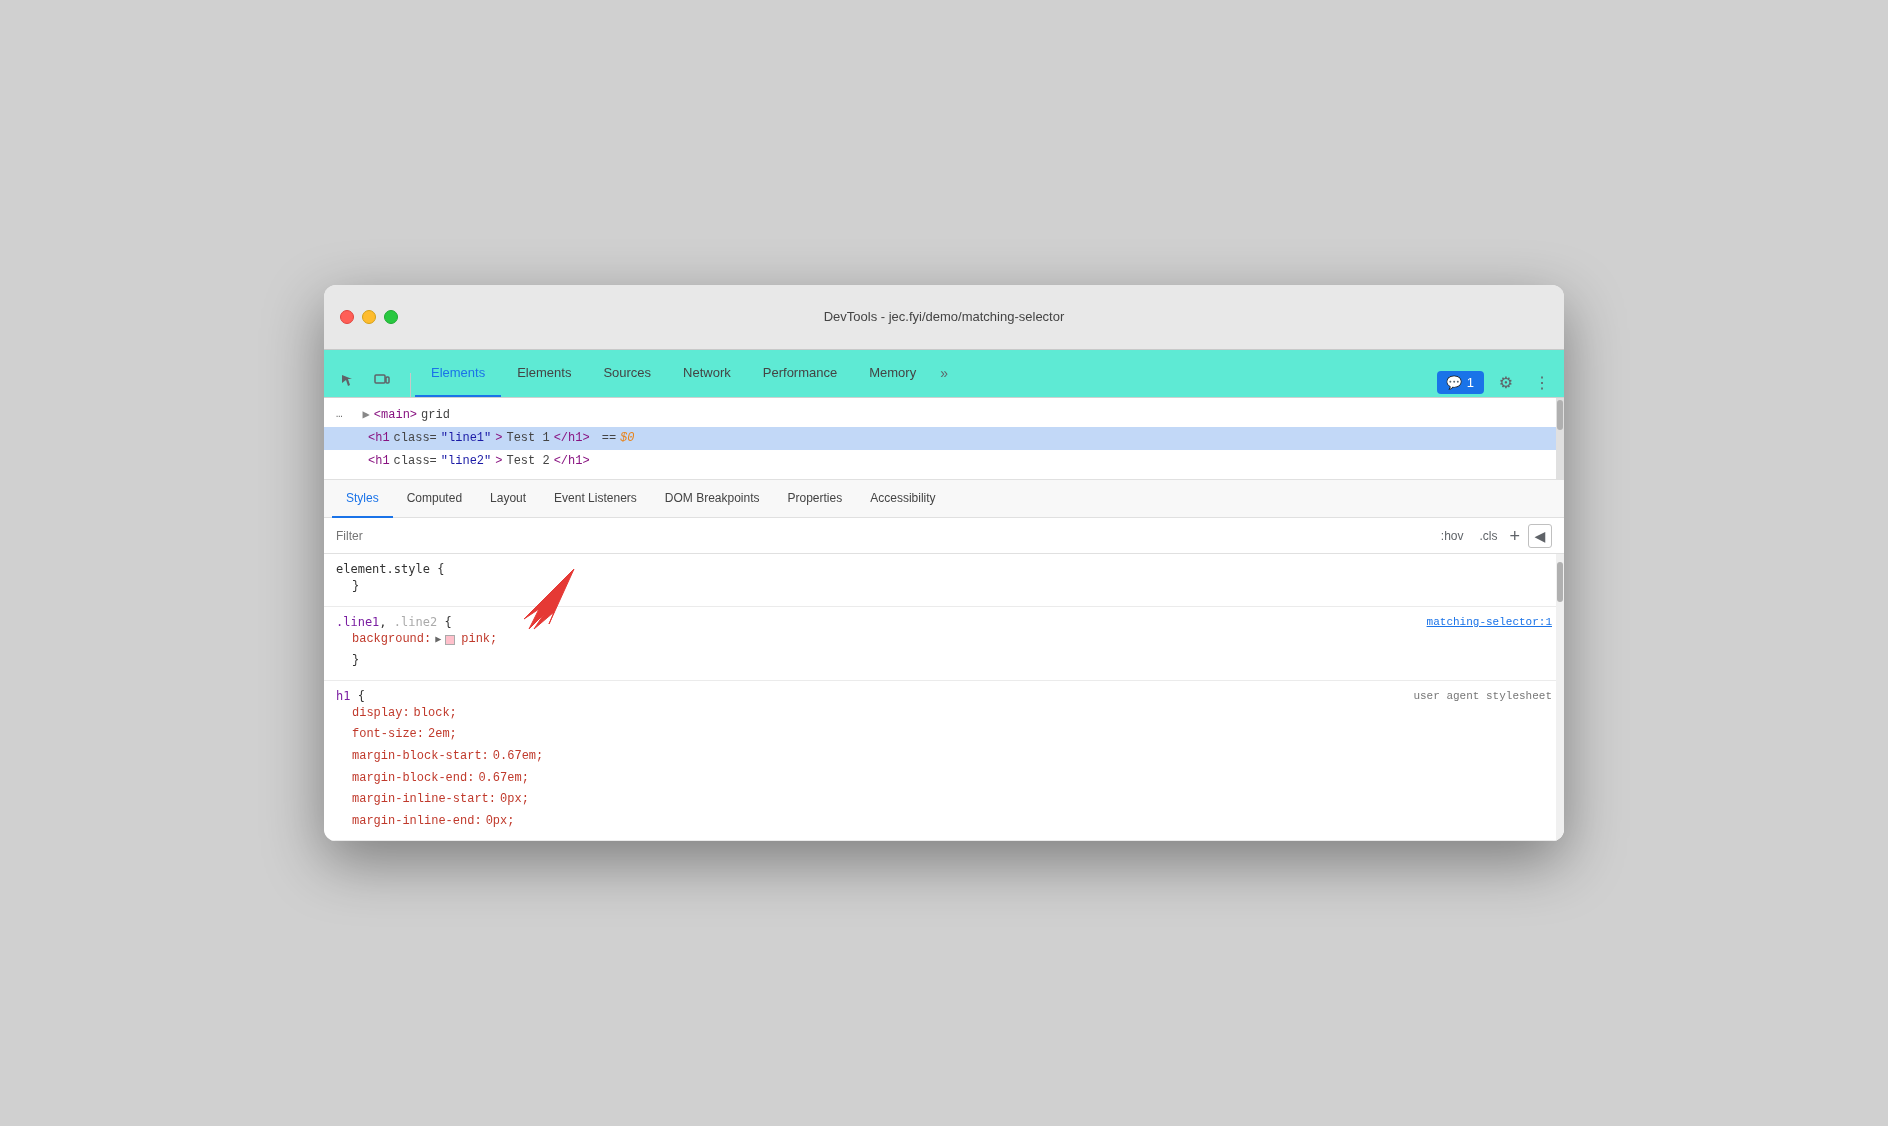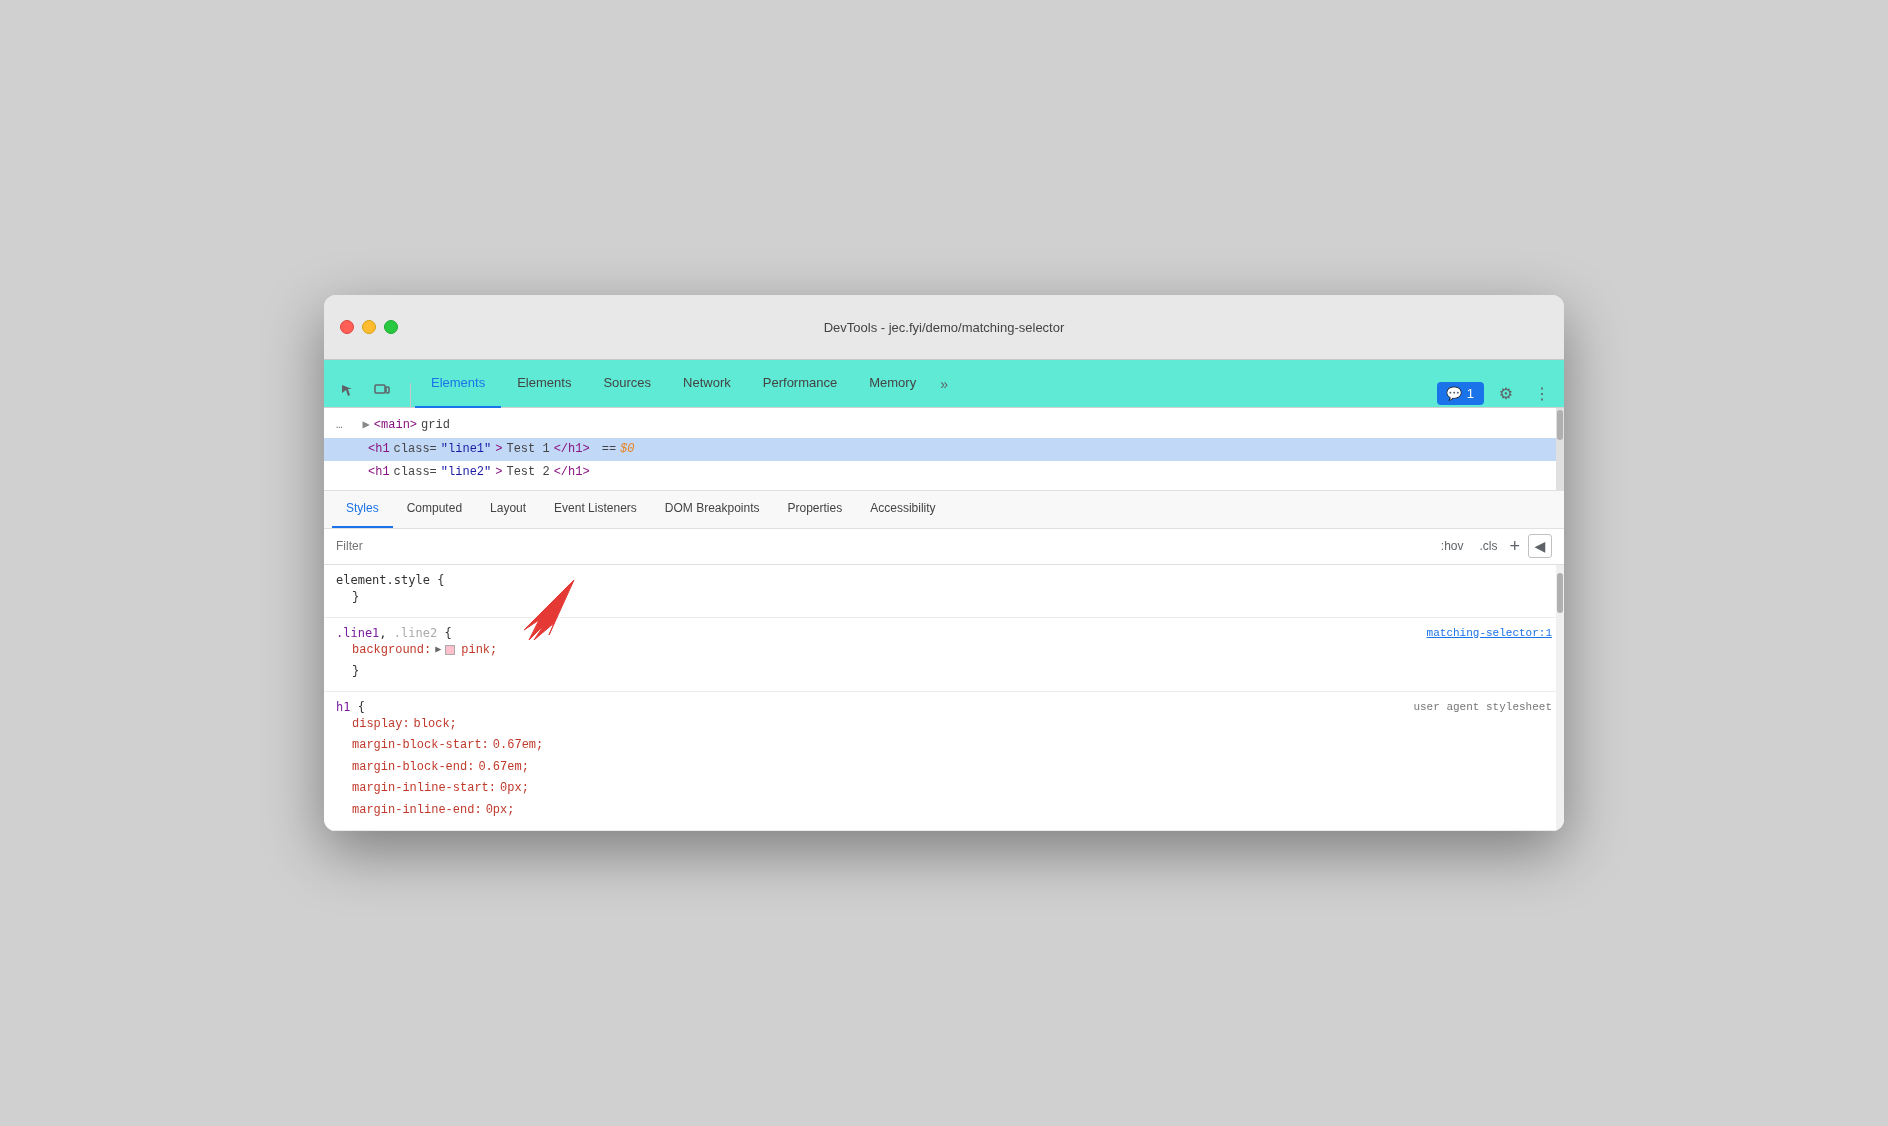--- a/index.html
+++ b/index.html
@@ -513,20 +513,24 @@
             <span style="color:#333;"> {</span>
           </span>
           <span class="style-source italic">user agent stylesheet</span>
         </div>
 
         <div class="style-prop-line">
           <span class="prop-name">display:</span>
           <span class="prop-value">block;</span>
         </div>
 
+        <div class="style-prop-line">
+          <span class="prop-name">font-size:</span>
+          <span class="prop-value">2em;</span>
+        </div>
 
         <div class="style-prop-line">
           <span class="prop-name">margin-block-start:</span>
           <span class="prop-value">0.67em;</span>
         </div>
 
         <div class="style-prop-line">
           <span class="prop-name">margin-block-end:</span>
           <span class="prop-value">0.67em;</span>
         </div>

